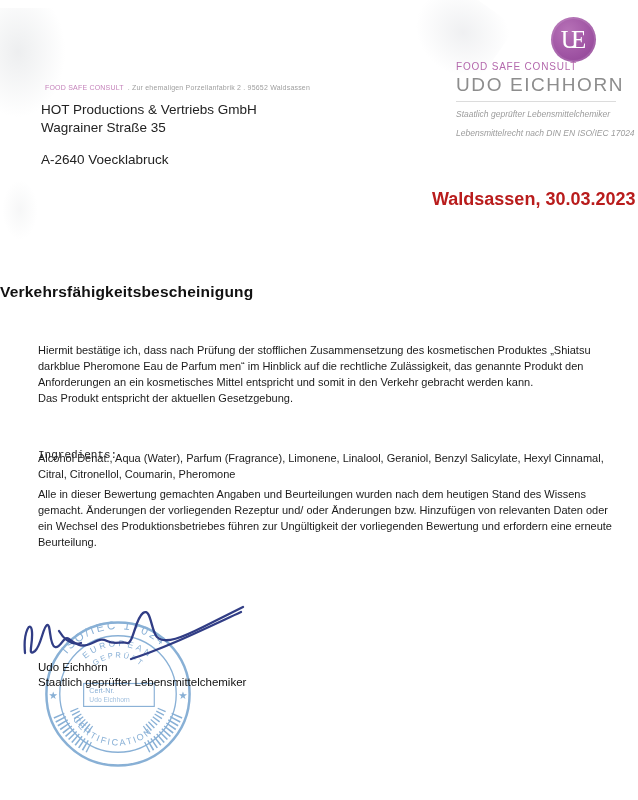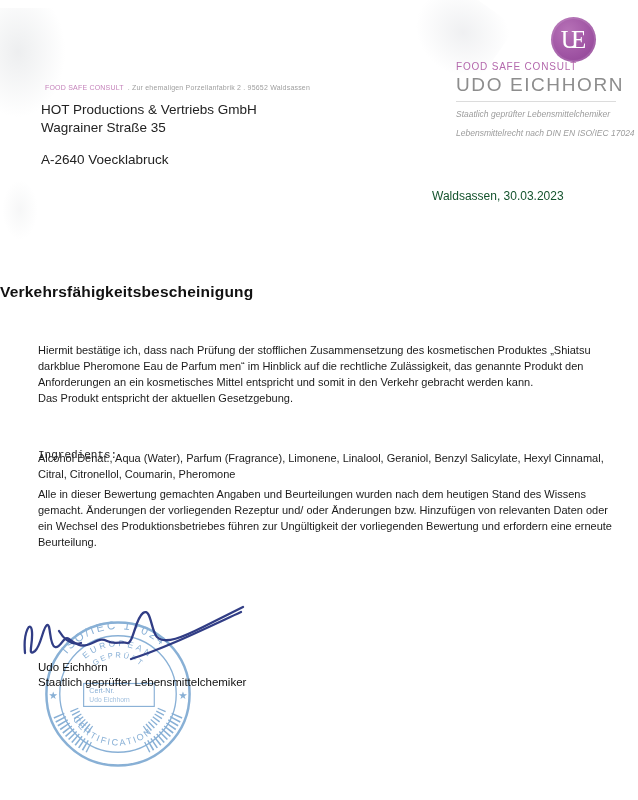--- a/index.html
+++ b/index.html
@@ -39,21 +39,21 @@
 
   
   .sender { position:absolute; left:45px; top:84px; font-size:7px; letter-spacing:.2px; white-space:nowrap; }
   .sender .s-brand { color:#c583bb; }
   .sender .s-addr { color:#9f9f9f; margin-left:4px; }
 
   
   .recipient { position:absolute; left:41px; top:101px; font-size:13.5px; color:#222; line-height:18px; }
   .recipient .city { margin-top:14px; }
 
-  .dateline { position:absolute; left:432px; top:189px; font-size:12px; color:#14532d; }
+  .dateline { position:absolute; left:432px; top:189px; font-size:18px; color:#b91c1c;font-weight:bold; }
 
   .doc-title { position:absolute; left:0; top:283px; width:100%; 
     font-size:15.5px; font-weight:bold; color:#111; letter-spacing:.2px; }
 
   .body-text { position:absolute; left:38px; width:578px; font-size:11px; line-height:16px; color:#1b1b1b; }
   .bt1 { top:342px; }
   .bt-label { top:447px;font-family:Liberation Mono, monospace; }
   .bt-ingredients { top:450px; }
   .bt3 { top:486px; }
   .bt4 { top:568px; }

